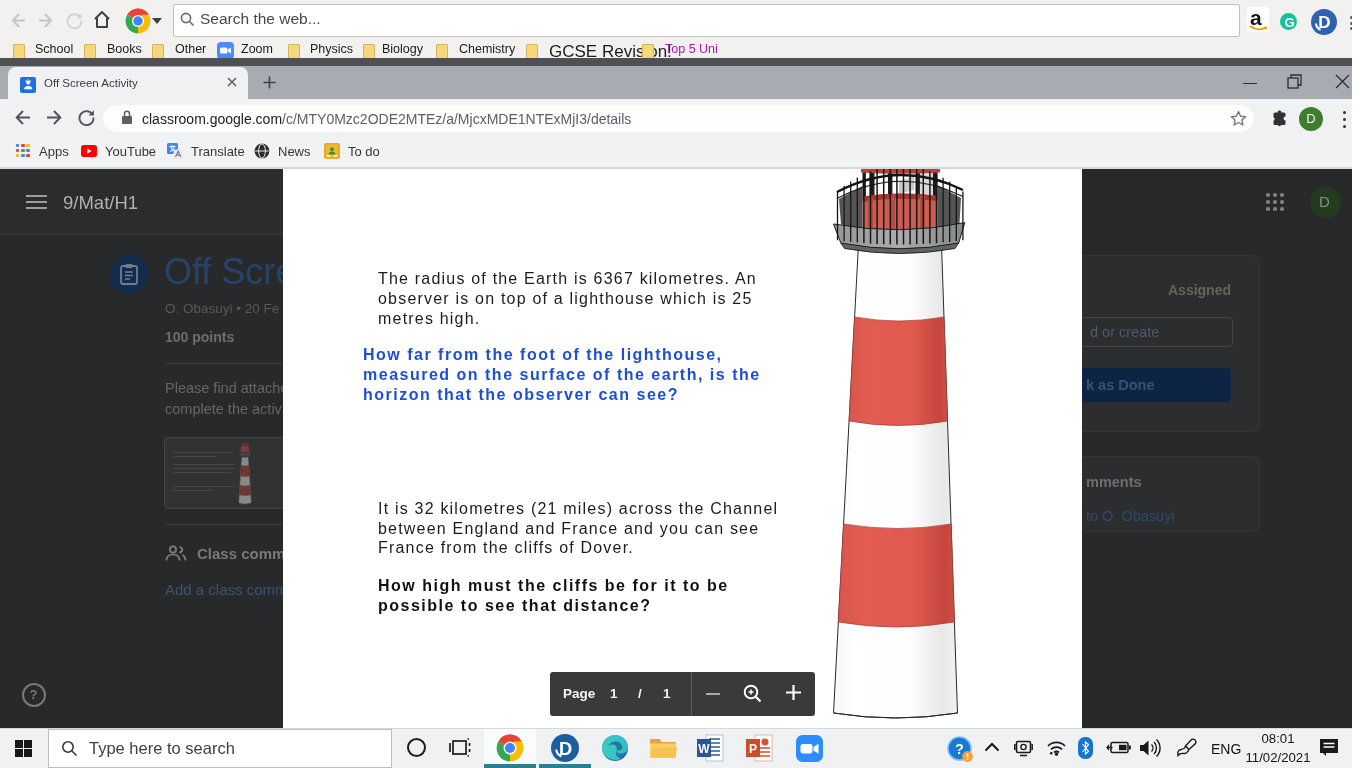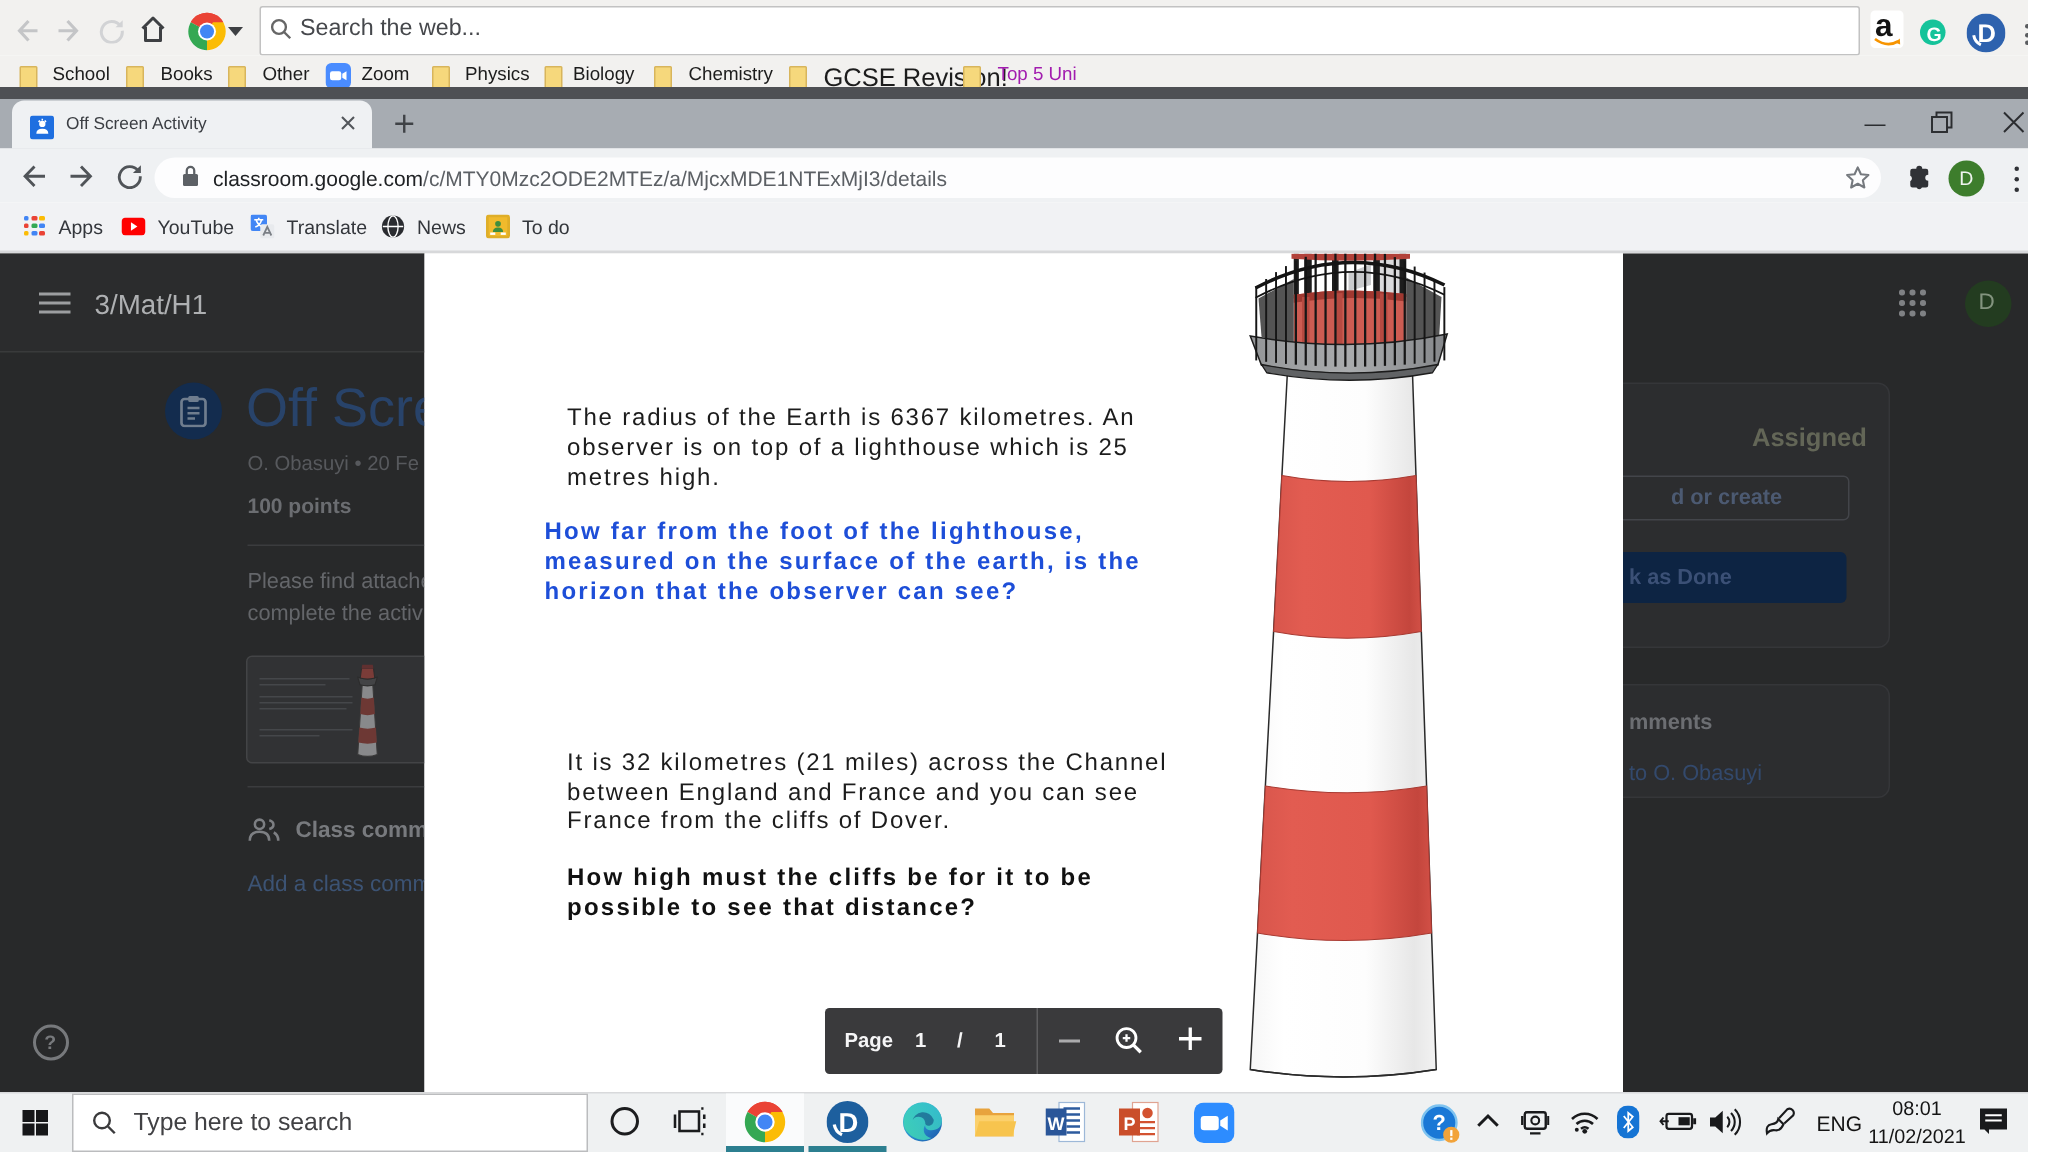--- a/index.html
+++ b/index.html
@@ -168,21 +168,21 @@
 <rect x="9.8" y="12" width="3.4" height="1.6" fill="#fff"></rect>
       <rect x="2.8" y="12" width="3.4" height="1.6" fill="#fff"></rect>
     </svg>
     <div class="a" style="left:348px;top:144px;font-size:13px;color:#33363b">To do</div>
     <div class="a" style="left:0;top:166.5px;width:1366px;height:2.5px;background:#d7d8da"></div>
     <div class="a" style="left:0;top:169px;width:283px;height:559px;background:#28292a;overflow:hidden">
       <div class="a" style="left:0;top:0;width:283px;height:65px;background:#2b2c2d;border-bottom:1px solid #393a3b"></div>
       <div class="a" style="left:26px;top:26px;width:21px;height:2px;background:#9c9ea0"></div>
       <div class="a" style="left:26px;top:32px;width:21px;height:2px;background:#9c9ea0"></div>
       <div class="a" style="left:26px;top:38px;width:21px;height:2px;background:#9c9ea0"></div>
-      <div class="a" style="left:63px;top:23px;font-size:18.5px;color:#aeb0b2">3/Mat/H1</div>
+      <div class="a" style="left:63px;top:23px;font-size:18.5px;color:#aeb0b2">9/Mat/H1</div>
       <div class="a" style="left:110px;top:86px;width:38px;height:38px;border-radius:50%;background:#132c4e"></div>
       <svg class="a" style="left:119px;top:94px" width="20" height="22" viewBox="0 0 20 22">
 <rect x="2" y="3" width="16" height="18" rx="2" fill="none" stroke="#6f7d8e" stroke-width="1.8"></rect>
 <rect x="6.5" y="1" width="7" height="4" rx="1" fill="#6f7d8e"></rect>
 <path d="M6 9 L14 9 M6 12.5 L14 12.5 M6 16 L11 16" stroke="#6f7d8e" stroke-width="1.6"></path>
       </svg>
       <div class="a" style="left:164px;top:82px;font-size:36px;color:#28436a;white-space:nowrap">Off Scre</div>
       <div class="a" style="left:165px;top:132px;font-size:13.5px;color:#57595d;white-space:nowrap">O. Obasuyi • 20 Fe</div>
       <div class="a" style="left:165px;top:160px;font-size:14px;font-weight:bold;color:#6b6d71;white-space:nowrap">100 points</div>
       <div class="a" style="left:165px;top:194px;width:118px;height:1px;background:#3b3c3e"></div>
@@ -222,23 +222,23 @@
       <div class="a" style="left:198px;top:24px;width:3.6px;height:3.6px;background:#7f8184;border-radius:50%"></div>
       <div class="a" style="left:184px;top:31px;width:3.6px;height:3.6px;background:#7f8184;border-radius:50%"></div>
       <div class="a" style="left:191px;top:31px;width:3.6px;height:3.6px;background:#7f8184;border-radius:50%"></div>
       <div class="a" style="left:198px;top:31px;width:3.6px;height:3.6px;background:#7f8184;border-radius:50%"></div>
       <div class="a" style="left:184px;top:38px;width:3.6px;height:3.6px;background:#7f8184;border-radius:50%"></div>
       <div class="a" style="left:191px;top:38px;width:3.6px;height:3.6px;background:#7f8184;border-radius:50%"></div>
       <div class="a" style="left:198px;top:38px;width:3.6px;height:3.6px;background:#7f8184;border-radius:50%"></div>
       <div class="a" style="left:228px;top:18px;width:31px;height:31px;border-radius:50%;background:#233c20"></div>
       <div class="a" style="left:237px;top:24px;font-size:15px;color:#83947f">D</div>
       <div class="a" style="left:-12px;top:86px;width:188px;height:175px;background:#2c2d2f;border:1px solid #353639;border-radius:8px"></div>
-      <div class="a" style="left:86px;top:113px;font-size:17px;font-weight:bold;color:#636657">Assigned</div>
+      <div class="a" style="left:86px;top:113px;font-size:14px;font-weight:bold;color:#636657">Assigned</div>
       <div class="a" style="left:-8px;top:148px;width:157px;height:28px;border:1.4px solid #43454a;border-radius:4px"></div>
-      <div class="a" style="left:32px;top:155px;font-size:14.5px;font-weight:bold;color:#4c5a72">d or create</div>
+      <div class="a" style="left:8px;top:155px;font-size:14.5px;font-weight:normal;color:#4c5a72">d or create</div>
       <div class="a" style="left:-20px;top:199px;width:169px;height:34px;background:#0d2443;border-radius:4px"></div>
       <div class="a" style="left:4px;top:208px;font-size:14.5px;font-weight:bold;color:#3b5076">k as Done</div>
       <div class="a" style="left:-12px;top:287px;width:188px;height:74px;background:#2c2d2f;border:1px solid #353639;border-radius:8px"></div>
       <div class="a" style="left:4px;top:305px;font-size:14.5px;font-weight:bold;color:#6c6e72">mments</div>
       <div class="a" style="left:4px;top:339px;font-size:14.5px;color:#33496c">to O. Obasuyi</div>
     </div>
     <div class="a" style="left:1352px;top:169px;width:14px;height:559px;background:#424447"></div>
     <div class="a" style="left:1352px;top:290px;width:14px;height:202px;background:#c7c9cc"></div>
     <div class="a" style="left:283px;top:169px;width:799px;height:559px;background:#ffffff;overflow:hidden">
       <div class="a" style="left:95px;top:100.3px;font-size:16px;letter-spacing:1.2px;line-height:19.7px;color:#1c1c1c;white-space:pre">The radius of the Earth is 6367 kilometres. An

